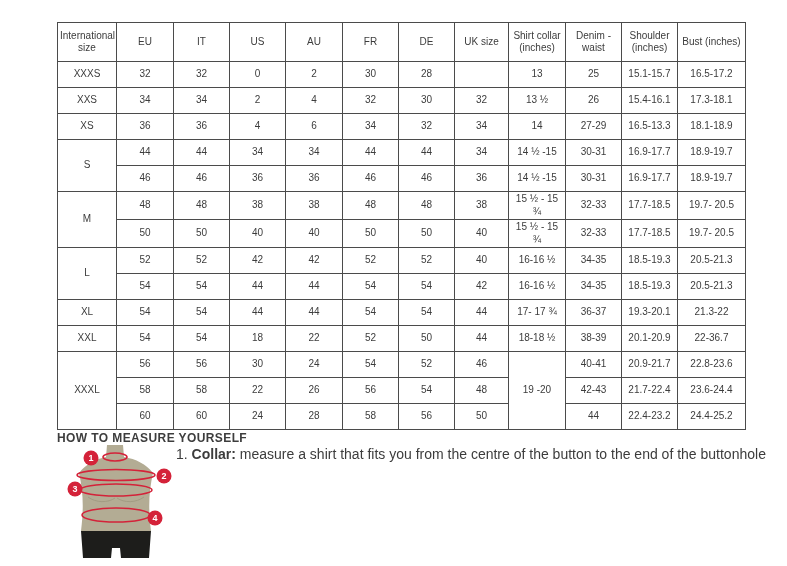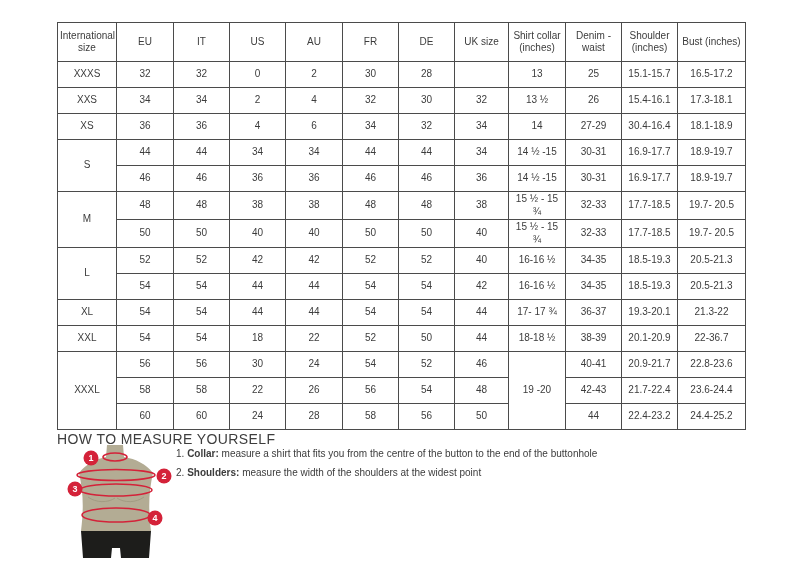--- a/index.html
+++ b/index.html
@@ -15,26 +15,26 @@
     border:1px solid #4b4b4b;
     text-align:center; vertical-align:middle;
     padding:1px 2px; font-weight:normal; background:#fff;
     line-height:1.25;
   }
   table.size-chart thead th {height:36px;}
   table.size-chart tbody td {height:23px;}
 
   .measure-title {
     position:absolute; left:57px; top:431px;
-    font-size:14px; font-weight:normal; letter-spacing:0.4px; color:#3d3d3d;
+    font-size:12px; font-weight:bold; letter-spacing:0.4px; color:#3d3d3d;
   }
   .mannequin {position:absolute; left:64px; top:445px;}
   .steps {
     position:absolute; left:176px; top:449px;
-    font-size:10px; color:#3c3c3c; line-height:10px;
+    font-size:14px; color:#3c3c3c; line-height:10px;
   }
   .step {margin-bottom:8.5px; white-space:nowrap;}
   .step b {font-weight:bold;}
 </style>
 </head>
 <body>
 
 <div class="sheet">
 
   <table class="size-chart">
@@ -101,21 +101,21 @@
           <td rowspan="1">XS</td>
           <td>36</td>
           <td>36</td>
           <td>4</td>
           <td>6</td>
           <td>34</td>
           <td>32</td>
           <td>34</td>
           <td>14</td>
           <td>27-29</td>
-          <td>30.4-16.4</td>
+          <td>16.5-13.3</td>
           <td>18.1-18.9</td>
         </tr>
         <tr>
           <td rowspan="2">S</td>
           <td>44</td>
           <td>44</td>
           <td>34</td>
           <td>34</td>
           <td>44</td>
           <td>44</td>
@@ -292,19 +292,15 @@
       <circle cx="91" cy="73" r="7.5" fill="#d42239"></circle>
       <text x="91" y="76.2" text-anchor="middle" font-size="9" font-weight="bold" fill="#ffffff">4</text>
     </g>
   </svg>
 
   <div class="steps">
     <div class="step">
       <span>1.</span>
       <b>Collar:</b><span> measure a shirt that fits you from the centre of the button to the end of the buttonhole</span>
     </div>
-    <div class="step">
-      <span>2.</span>
-      <b>Shoulders:</b><span> measure the width of the shoulders at the widest point</span>
-    </div>
   </div>
 
 </div>
 
 </body></html>

